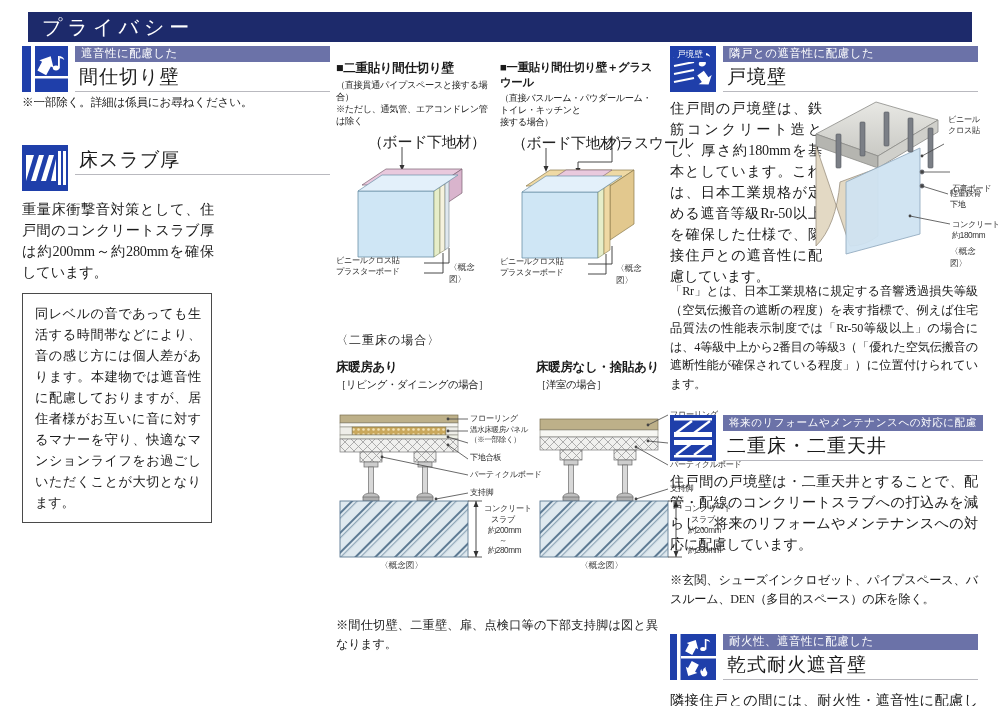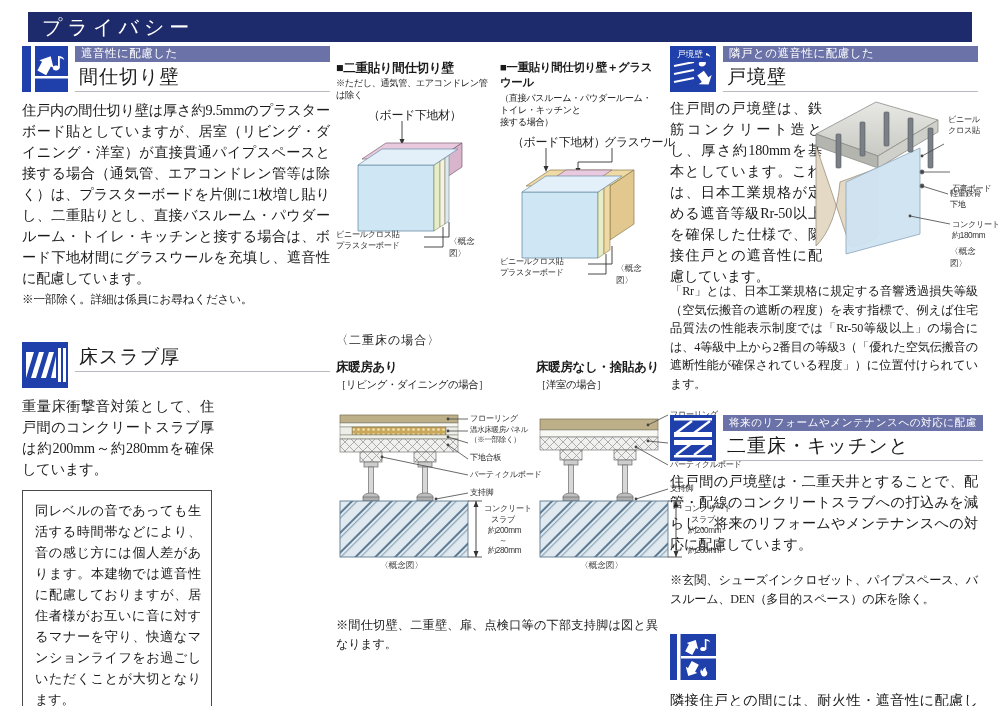--- a/index.html
+++ b/index.html
@@ -104,21 +104,21 @@
     letter-spacing: -0.3px;
   }
   .fig-sub {
     font-size: 9.2px;
     line-height: 12px;
     font-family: "Liberation Sans", sans-serif;
     letter-spacing: -0.4px;
     color: #222;
   }
   .lbl {
-    font-size: 12px;
+    font-size: 15px;
     font-family: "Liberation Sans", sans-serif;
     letter-spacing: -0.4px;
     color: #222;
     white-space: nowrap;
   }
   .lbl-s {
     font-size: 8.2px;
     font-family: "Liberation Sans", sans-serif;
     letter-spacing: -0.4px;
     color: #333;
@@ -156,21 +156,20 @@
           <rect x="36" y="10" width="1.8" height="12.5" fill="#ffffff"></rect>
           <path d="M37.8 10 q4 1 4.5 4 q-2.5 -2.2 -4.5 -1.5 Z" fill="#ffffff"></path>
         </svg>
       </div>
       <div class="sec-head-txt">
         <div class="sec-kicker">遮音性に配慮した</div>
         <div class="sec-title">間仕切り壁</div>
       </div>
     </div>
 
-    <div class="body-txt mt8">住戸内の間仕切り壁は厚さ約9.5mmのプラスターボード貼としていますが、居室（リビング・ダイニング・洋室）が直接貫通パイプスペースと接する場合（通気管、エアコンドレン管等は除く）は、プラスターボードを片側に1枚増し貼りし、二重貼りとし、直接バスルーム・パウダールーム・トイレ・キッチンと接する場合は、ボード下地材間にグラスウールを充填し、遮音性に配慮しています。</div>
     <div class="note-txt" style="margin-top:2px;">※一部除く。詳細は係員にお尋ねください。</div>
 
     <div class="sec-head" style="margin-top:34px;">
       <div class="sec-icon">
         <svg width="46" height="46" viewBox="0 0 46 46">
           <rect x="0" y="0" width="46" height="46" fill="#1f3faa"></rect>
           <rect x="4" y="10" width="30" height="26" fill="#ffffff"></rect>
           <g fill="#1f3faa">
             <polygon points="4,36 12,10 17,10 9,36"></polygon>
             <polygon points="14,36 22,10 27,10 19,36"></polygon>
@@ -191,20 +190,21 @@
       <span>同レベルの音であっても生活する時間帯などにより、音の感じ方には個人差があります。本建物では遮音性に配慮しておりますが、居住者様がお互いに音に対するマナーを守り、快適なマンションライフをお過ごしいただくことが大切となります。</span>
     </div>
   </div>
 
   <div class="col-mid">
 
     <div style="display:flex; gap:12px; margin-top:14px;">
 
       <div style="width:152px;">
         <div class="fig-title">■二重貼り間仕切り壁</div>
+        <div class="fig-sub" style="margin-top:2px;">（直接貫通パイプスペースと接する場合）</div>
         <div class="fig-sub">※ただし、通気管、エアコンドレン管は除く</div>
 
         <div class="wall-fig" style="margin-top:6px;">
           <div class="lbl" style="position:absolute; left:32px; top:0;">（ボード下地材）</div>
           <svg width="152" height="150" viewBox="0 0 152 150" style="position:absolute; left:0; top:12px;">
 
             <line x1="66" y1="2" x2="66" y2="22" stroke="#333" stroke-width="0.9"></line>
             <polygon points="66,26 63.5,20 68.5,20" fill="#333"></polygon>
 
             <polygon points="26,40 50,24 126,24 102,40" fill="#e9c9dd" stroke="#7a6070" stroke-width="0.7"></polygon>
@@ -536,40 +536,44 @@
             <line x1="24" y1="40" x2="40" y2="28"></line>
           </g>
           <rect x="4" y="17" width="38" height="5" fill="#ffffff"></rect>
           <rect x="4" y="25" width="38" height="5" fill="#ffffff"></rect>
           <rect x="4" y="3" width="38" height="2.5" fill="#ffffff"></rect>
           <rect x="4" y="40" width="38" height="2.5" fill="#ffffff"></rect>
         </svg>
       </div>
       <div class="sec-head-txt">
         <div class="sec-kicker" style="font-size:10.6px;">将来のリフォームやメンテナンスへの対応に配慮</div>
-        <div class="sec-title">二重床・キッチンと</div>
+        <div class="sec-title">二重床・二重天井</div>
       </div>
     </div>
 
     <div class="body-txt mt10">住戸間の戸境壁は・二重天井とすることで、配管・配線のコンクリートスラブへの打込みを減らし、将来のリフォームやメンテナンスへの対応に配慮しています。</div>
     <div class="small-note mt16">※玄関、シューズインクロゼット、パイプスペース、バスルーム、DEN（多目的スペース）の床を除く。</div>
 
     <div class="sec-head" style="margin-top:26px;">
       <div class="sec-icon">
         <svg width="46" height="46" viewBox="0 0 46 46">
           <rect x="0" y="0" width="46" height="46" fill="#1f3faa"></rect>
           <rect x="7" y="0" width="3.5" height="46" fill="#ffffff"></rect>
           <rect x="11" y="22" width="35" height="2.5" fill="#ffffff"></rect>
           <path d="M18 20 L18 12 L15.5 12 L22 5 L28.5 12 L26 12 L26 20 Z" fill="#ffffff" transform="rotate(28 22 13)"></path>
           <ellipse cx="33" cy="15" rx="2.8" ry="2.1" fill="#ffffff"></ellipse>
           <rect x="34.8" y="5" width="1.6" height="10.5" fill="#ffffff"></rect>
           <path d="M36.4 5 q3.4 0.9 3.9 3.4 q-2.2 -1.8 -3.9 -1.3 Z" fill="#ffffff"></path>
           <path d="M18 42 L18 34 L15.5 34 L22 27 L28.5 34 L26 34 L26 42 Z" fill="#ffffff" transform="rotate(208 22 35)"></path>
           <path d="M31 40 q-1.5 -3 0.5 -5 q-0.3 1.8 1 2.2 q0.5 -2.6 3.2 -4.2 q-0.7 2.6 0.8 4 q1.4 1.3 0.6 3.4 q-0.8 2 -3 2.1 q-2.4 0.1 -3.1 -2.5 Z" fill="#ffffff"></path>
         </svg>
       </div>
+      <div class="sec-head-txt">
+        <div class="sec-kicker">耐火性、遮音性に配慮した</div>
+        <div class="sec-title">乾式耐火遮音壁</div>
+      </div>
     </div>
 
     <div class="body-txt mt10">隣接住戸との間には、耐火性・遮音性に配慮した、厚さ約137mmの乾式耐火遮音壁を採用しました。</div>
 
   </div>
 
 </div>
 
 </body></html>

